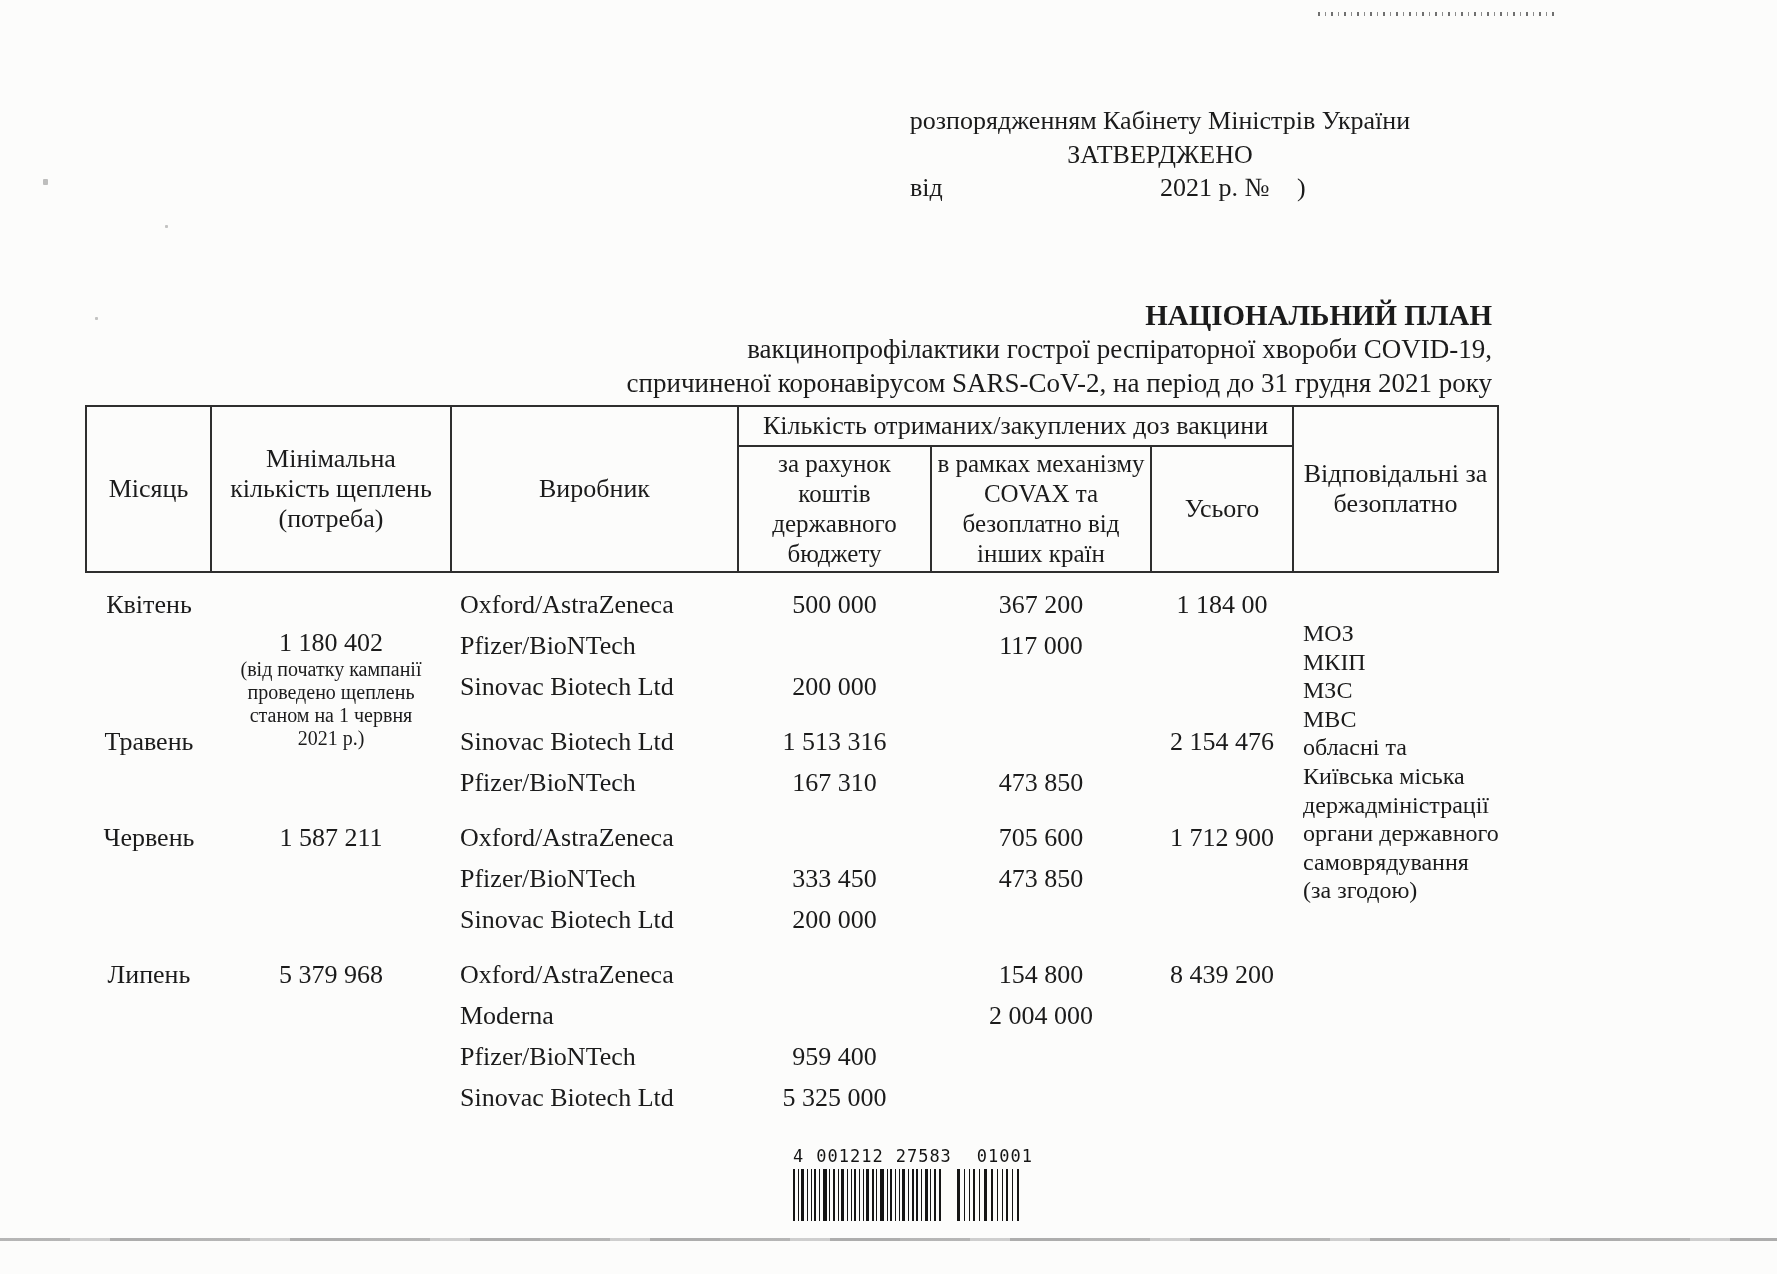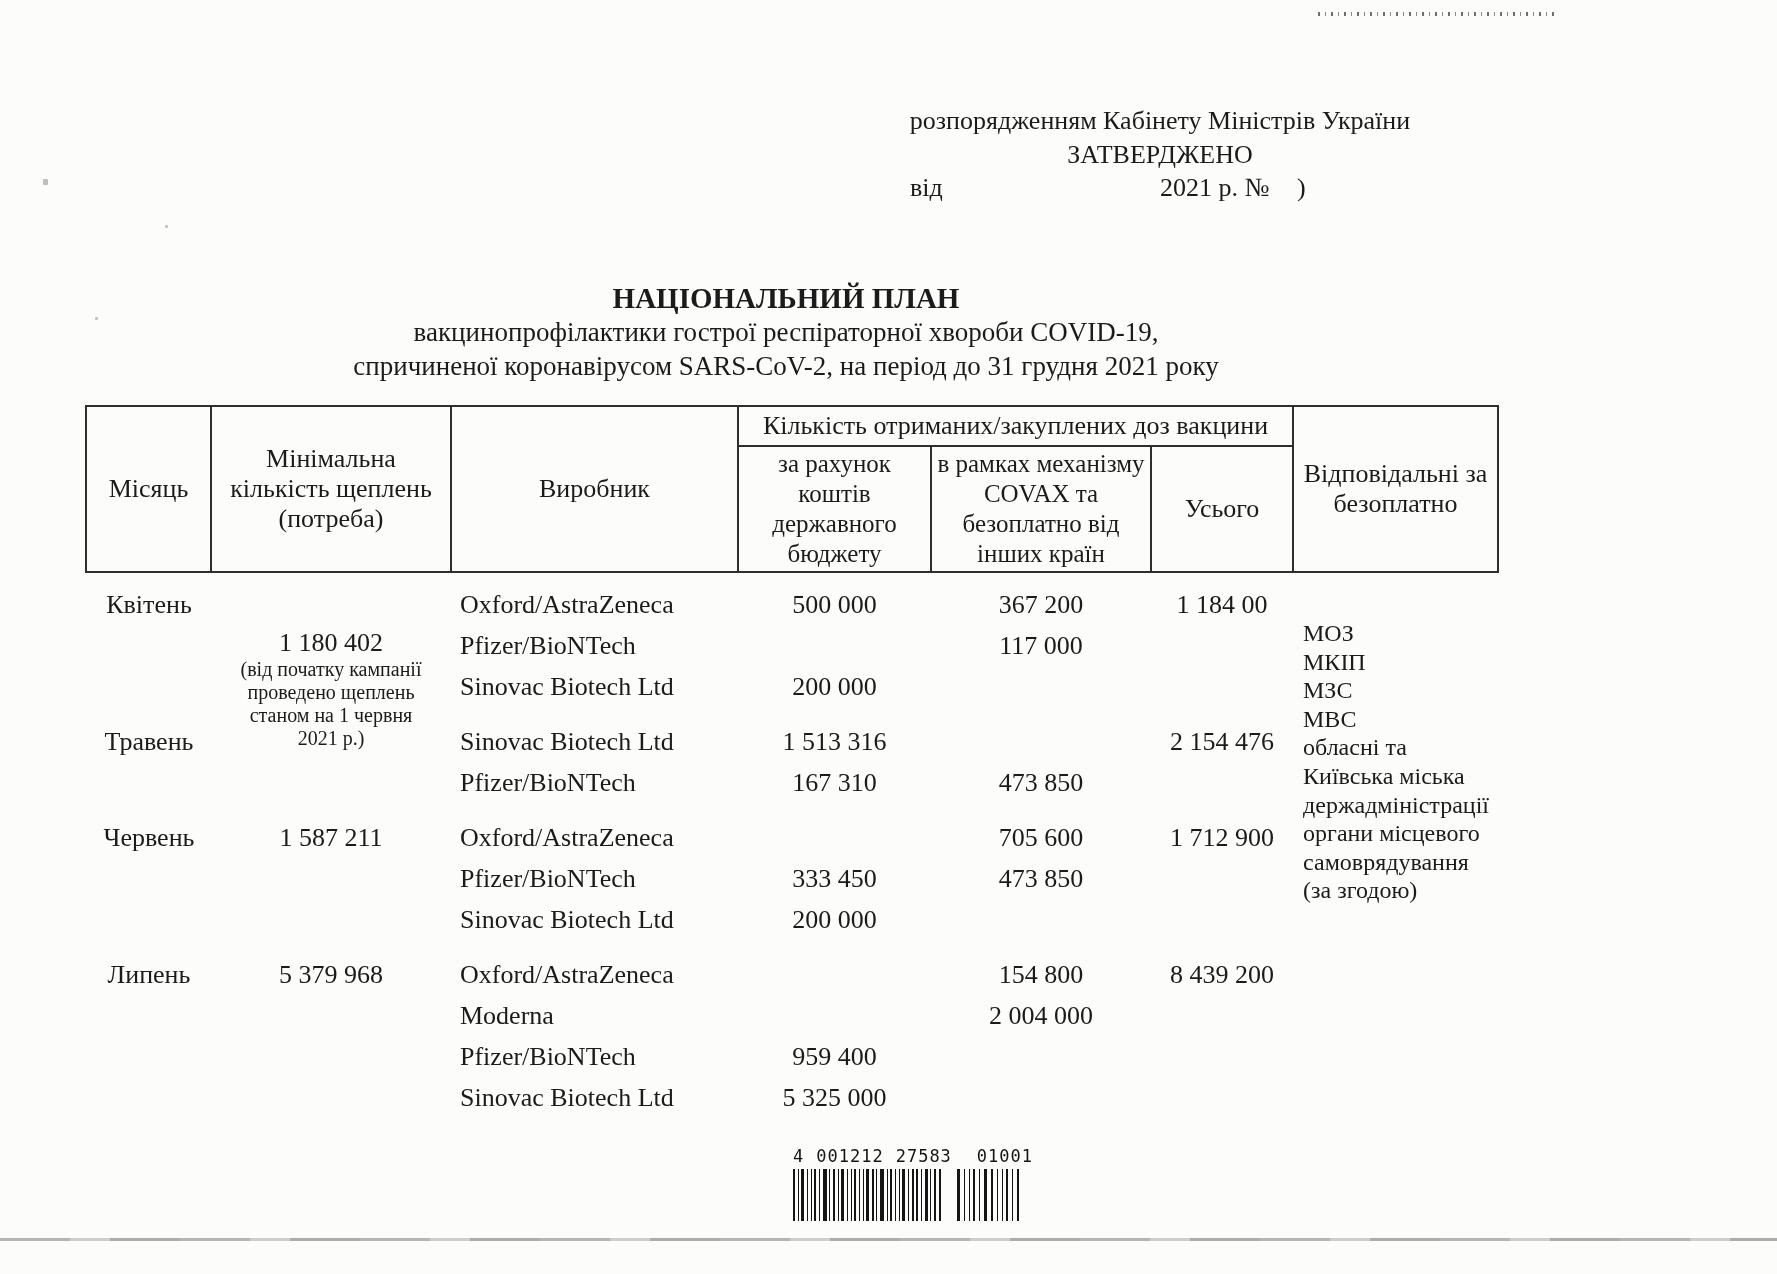--- a/index.html
+++ b/index.html
@@ -19,21 +19,21 @@
   
   .approval{position:absolute;left:860px;top:104px;width:600px;text-align:center;
             font-size:26px;line-height:33.5px;white-space:nowrap;}
   .approval .l5{position:relative;height:34px;}
   .approval .l5 span{position:absolute;top:0;}
   .l5-from{left:50px;}
   .l5-year{left:300px;}
   .l5-paren{left:437px;}
 
   
-  .title-block{position:absolute;left:80px;top:281px;width:1412px;text-align:center;
+  .title-block{position:absolute;left:80px;top:298px;width:1412px;text-align:right;
                font-size:27px;line-height:34px;}
   .title-main{font-size:29px;font-weight:bold;}
 
   
   table.doc{position:absolute;left:85px;top:405px;width:1412px;border-collapse:collapse;
             table-layout:fixed;font-size:26px;}
   table.doc th{font-weight:normal;border:2px solid #2e2e2e;vertical-align:middle;
                text-align:center;padding:2px 4px;line-height:30px;}
   th.no-left{border-left:none;}
   th.no-right{border-right:none;}
@@ -131,21 +131,21 @@
           <td class="c-num">367 200</td>
           <td class="c-num">1 184 00</td>
           <td class="c-resp" rowspan="12">
             <div>МОЗ</div>
             <div>МКІП</div>
             <div>МЗС</div>
             <div>МВС</div>
             <div>обласні та</div>
             <div>Київська міська</div>
             <div>держадміністрації</div>
-            <div>органи місцевого</div>
+            <div>органи державного</div>
             <div>самоврядування</div>
             <div>(за згодою)</div>
           </td>
         </tr>
         <tr class="r">
           <td class="c-month"></td>
           <td class="c-manu">Pfizer/BioNTech</td>
           <td class="c-num"></td>
           <td class="c-num">117 000</td>
           <td class="c-num"></td>

